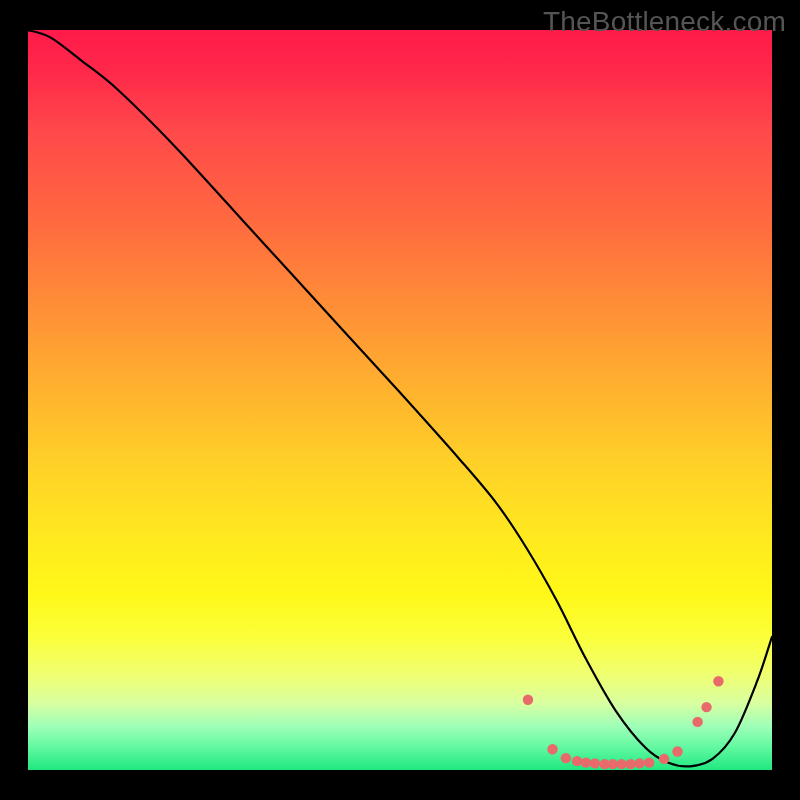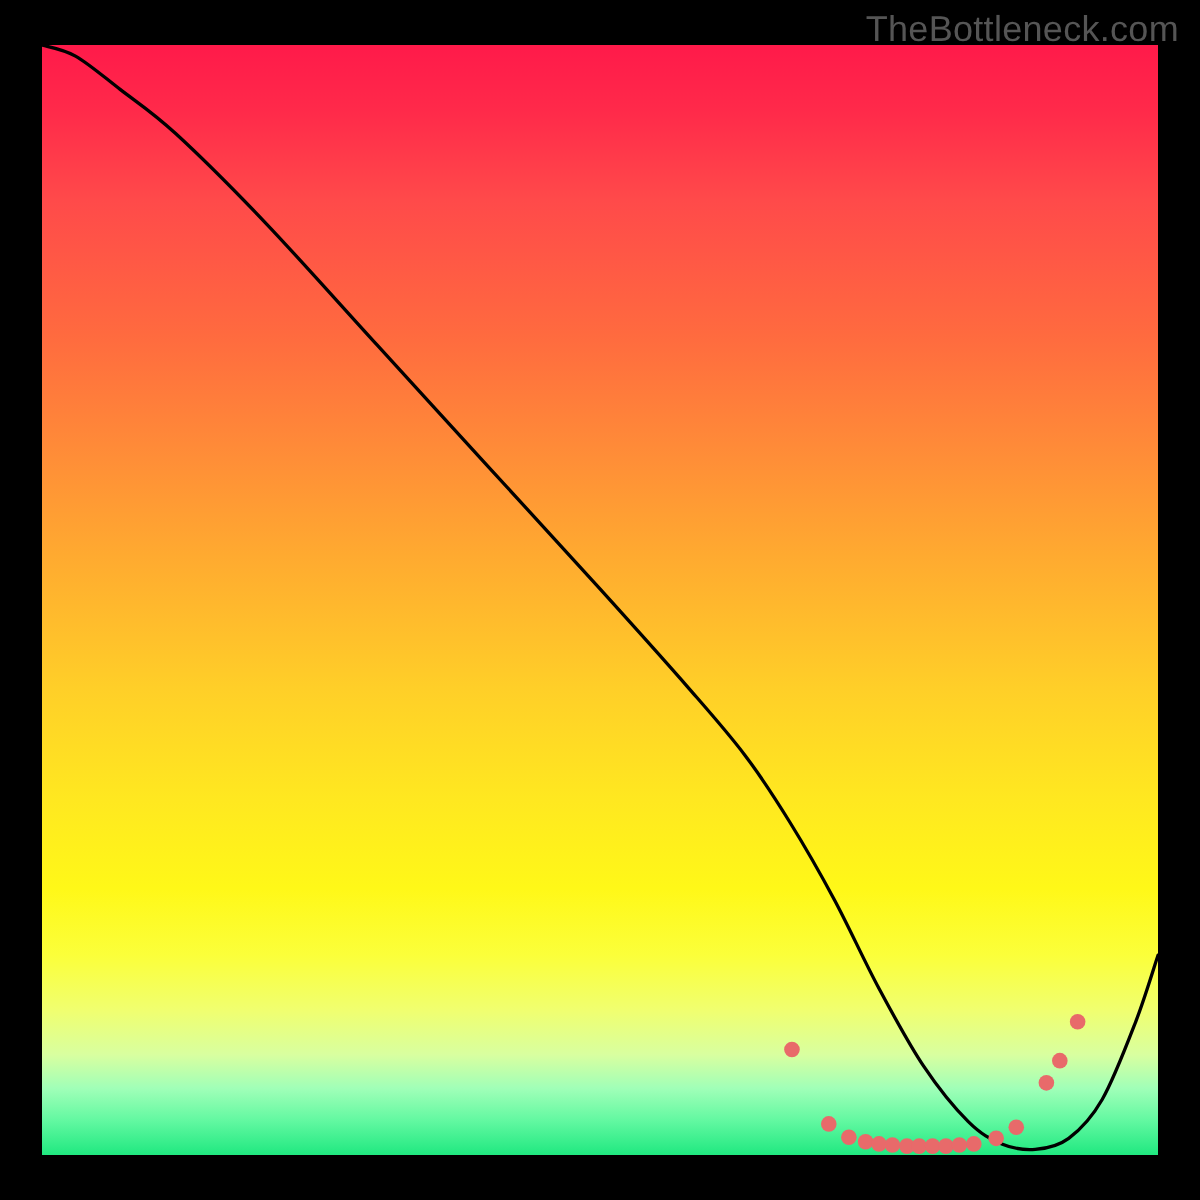--- a/index.html
+++ b/index.html
@@ -2,21 +2,21 @@
 <html><head>
 <meta charset="utf-8">
 <style>
   * { margin: 0; padding: 0; box-sizing: border-box; }
   body { width: 800px; height: 800px; background: #000; position: relative; font-family: Arial, sans-serif; }
   .attribution {
     position: absolute;
     top: 6px;
     right: 14px;
     color: #555;
-    font-size: 24px;
+    font-size: 28px;
     font-weight: 500;
     letter-spacing: 0.2px;
     z-index: 10;
   }
   .plot-area {
     position: absolute;
     left: 28px;
     top: 30px;
     width: 744px;
     height: 740px;

